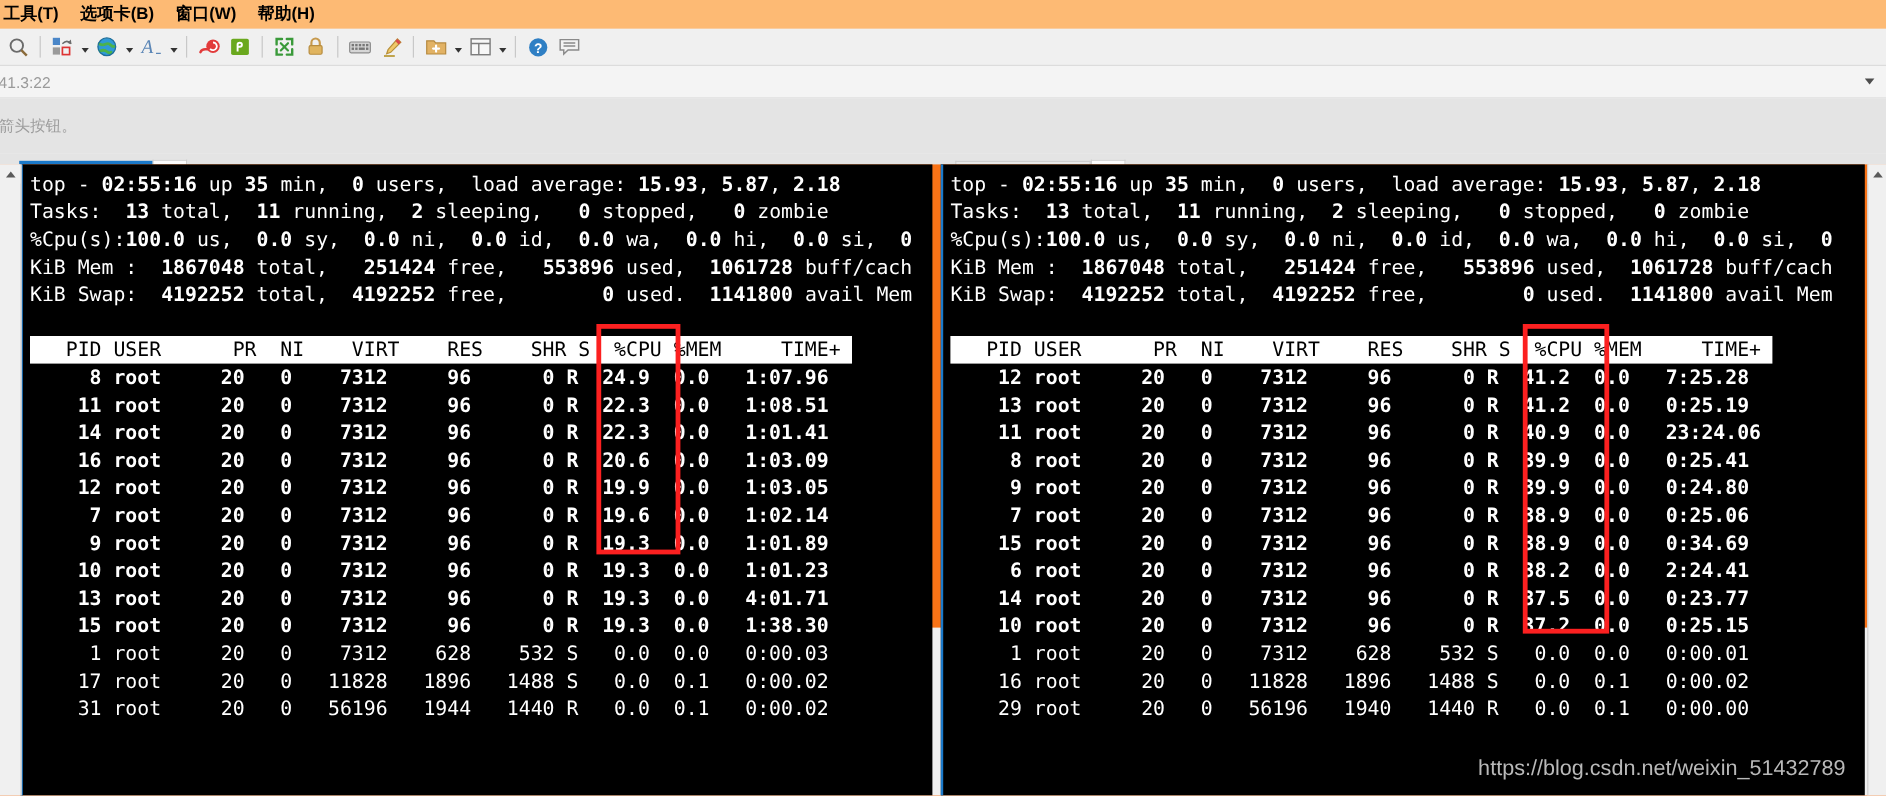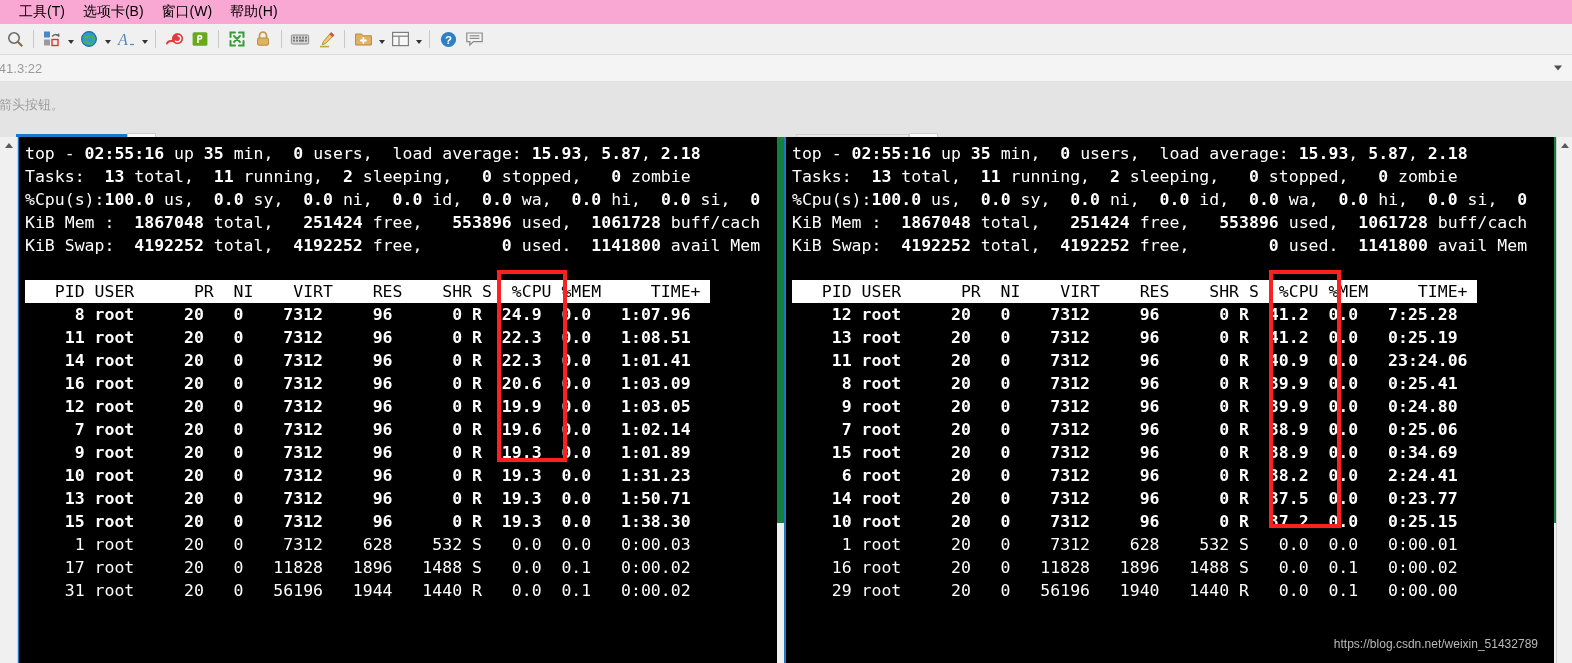--- a/index.html
+++ b/index.html
@@ -7,22 +7,22 @@
   body{
     width:1572px;height:663px;overflow:hidden;
     background:#f0f0f0;
     font-family:"Liberation Sans","DejaVu Sans",sans-serif;
     -webkit-font-smoothing:none;
   }
   .app{position:relative;width:1572px;height:663px;}
 
   
   .menubar{
-    height:24px;background:#f9a8d4;display:flex;align-items:center;
-    padding-left:16px;box-sizing:border-box;
+    height:24px;background:#fdba74;display:flex;align-items:center;
+    padding-left:0px;box-sizing:border-box;font-weight:bold;
   }
   .menu-item{
     font-size:14px;color:#000;padding:2px 9px;white-space:nowrap;cursor:default;
   }
   .menu-item:first-child{margin-left:-6px;}
 
   
   .toolbar{
     height:31px;background:#f0f0f0;display:flex;align-items:center;
     gap:0px;padding-left:2px;box-sizing:border-box;
@@ -91,21 +91,21 @@
     display:flex;align-items:center;gap:10px;margin-left:auto;
     padding:0 8px 6px 0;
   }
   .tri-l{width:0;height:0;border-top:5px solid transparent;border-bottom:5px solid transparent;border-right:7px solid #b6b6b6;}
   .tri-r{width:0;height:0;border-top:5px solid transparent;border-bottom:5px solid transparent;border-left:7px solid #b6b6b6;}
   .tri-d{width:0;height:0;border-left:4.5px solid transparent;border-right:4.5px solid transparent;border-top:6px solid #4d4d4d;}
 
   
   .panes{
     position:absolute;left:0;top:137px;width:1572px;height:386px;
-    display:flex;background:#15803d;
+    display:flex;background:#f97316;
   }
   .pane{position:relative;height:526px;box-sizing:border-box;}
   .pane-left{width:780px;}
   .pane-right{width:792px;margin-left:0px;}
   .pane-inner{
     position:absolute;left:0;top:0;right:0;bottom:0;background:#000;
     box-sizing:border-box;overflow:hidden;
   }
   .pane-left .pane-inner{left:17px;right:3px;border-left:2px solid #1b79c9;}
   .pane-right .pane-inner{left:4px;right:18px;border-left:2px solid #1b79c9;}
@@ -131,21 +131,21 @@
   .vscroll .arrow i{
     width:0;height:0;border-left:4px solid transparent;border-right:4px solid transparent;
     border-bottom:5px solid #5a5a5a;
   }
 
   
   .redbox{position:absolute;border:4px solid #fc2020;box-sizing:border-box;pointer-events:none;}
 
   
   .watermark{
-    position:absolute;right:16px;bottom:12px;color:#b9b9b9;font-size:12px;
+    position:absolute;right:16px;bottom:12px;color:#b9b9b9;font-size:18px;
     font-family:"Liberation Sans",sans-serif;
     padding-left:14px;
   }
 
   
   svg{display:block;}
 </style>
 </head>
 <body>
 
@@ -362,22 +362,22 @@
 KiB Swap:  <span class="b">4192252</span> total,  <span class="b">4192252</span> free,        <span class="b">0</span> used.  <span class="b">1141800</span> avail Mem
 
 <span class="hdr">&nbsp;&nbsp;&nbsp;PID&nbsp;USER&nbsp;&nbsp;&nbsp;&nbsp;&nbsp;&nbsp;PR&nbsp;&nbsp;NI&nbsp;&nbsp;&nbsp;&nbsp;VIRT&nbsp;&nbsp;&nbsp;&nbsp;RES&nbsp;&nbsp;&nbsp;&nbsp;SHR&nbsp;S&nbsp;&nbsp;%CPU&nbsp;%MEM&nbsp;&nbsp;&nbsp;&nbsp;&nbsp;TIME+&nbsp;</span>
 <span class="b">     8 root     20   0    7312     96      0 R  24.9  0.0   1:07.96 </span>
 <span class="b">    11 root     20   0    7312     96      0 R  22.3  0.0   1:08.51 </span>
 <span class="b">    14 root     20   0    7312     96      0 R  22.3  0.0   1:01.41 </span>
 <span class="b">    16 root     20   0    7312     96      0 R  20.6  0.0   1:03.09 </span>
 <span class="b">    12 root     20   0    7312     96      0 R  19.9  0.0   1:03.05 </span>
 <span class="b">     7 root     20   0    7312     96      0 R  19.6  0.0   1:02.14 </span>
 <span class="b">     9 root     20   0    7312     96      0 R  19.3  0.0   1:01.89 </span>
-<span class="b">    10 root     20   0    7312     96      0 R  19.3  0.0   1:31.23 </span>
-<span class="b">    13 root     20   0    7312     96      0 R  19.3  0.0   1:50.71 </span>
+<span class="b">    10 root     20   0    7312     96      0 R  19.3  0.0   1:01.23 </span>
+<span class="b">    13 root     20   0    7312     96      0 R  19.3  0.0   4:01.71 </span>
 <span class="b">    15 root     20   0    7312     96      0 R  19.3  0.0   1:38.30 </span>
      1 root     20   0    7312    628    532 S   0.0  0.0   0:00.03 
     17 root     20   0   11828   1896   1488 S   0.0  0.1   0:00.02 
     31 root     20   0   56196   1944   1440 R   0.0  0.1   0:00.02 
 </div>
       </div>
       <div class="redbox" style="left:497px;top:133px;width:70px;height:192px;"></div>
     </div>
 
     <div class="pane pane-right">

